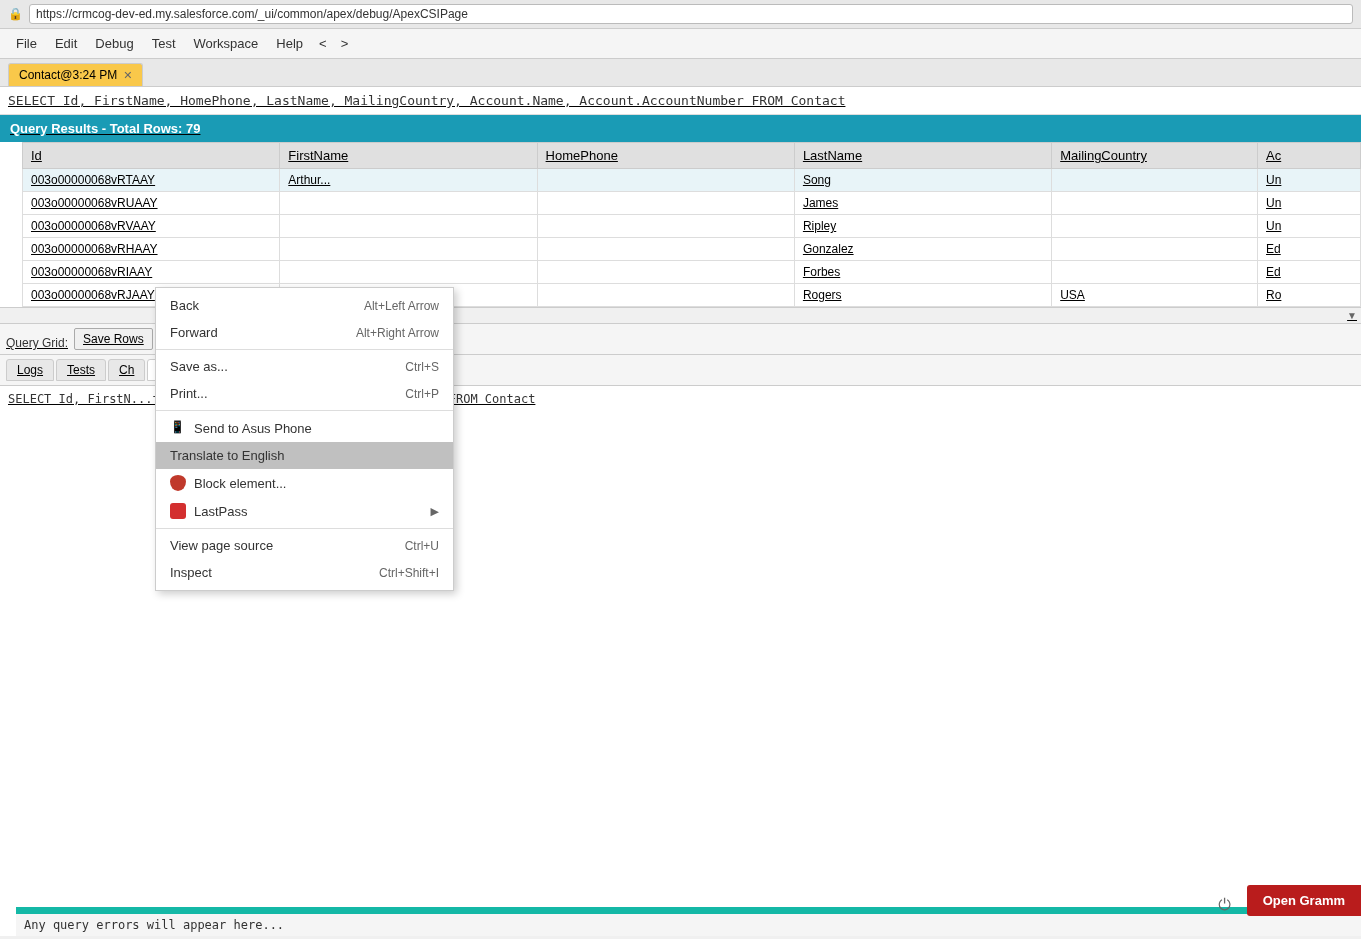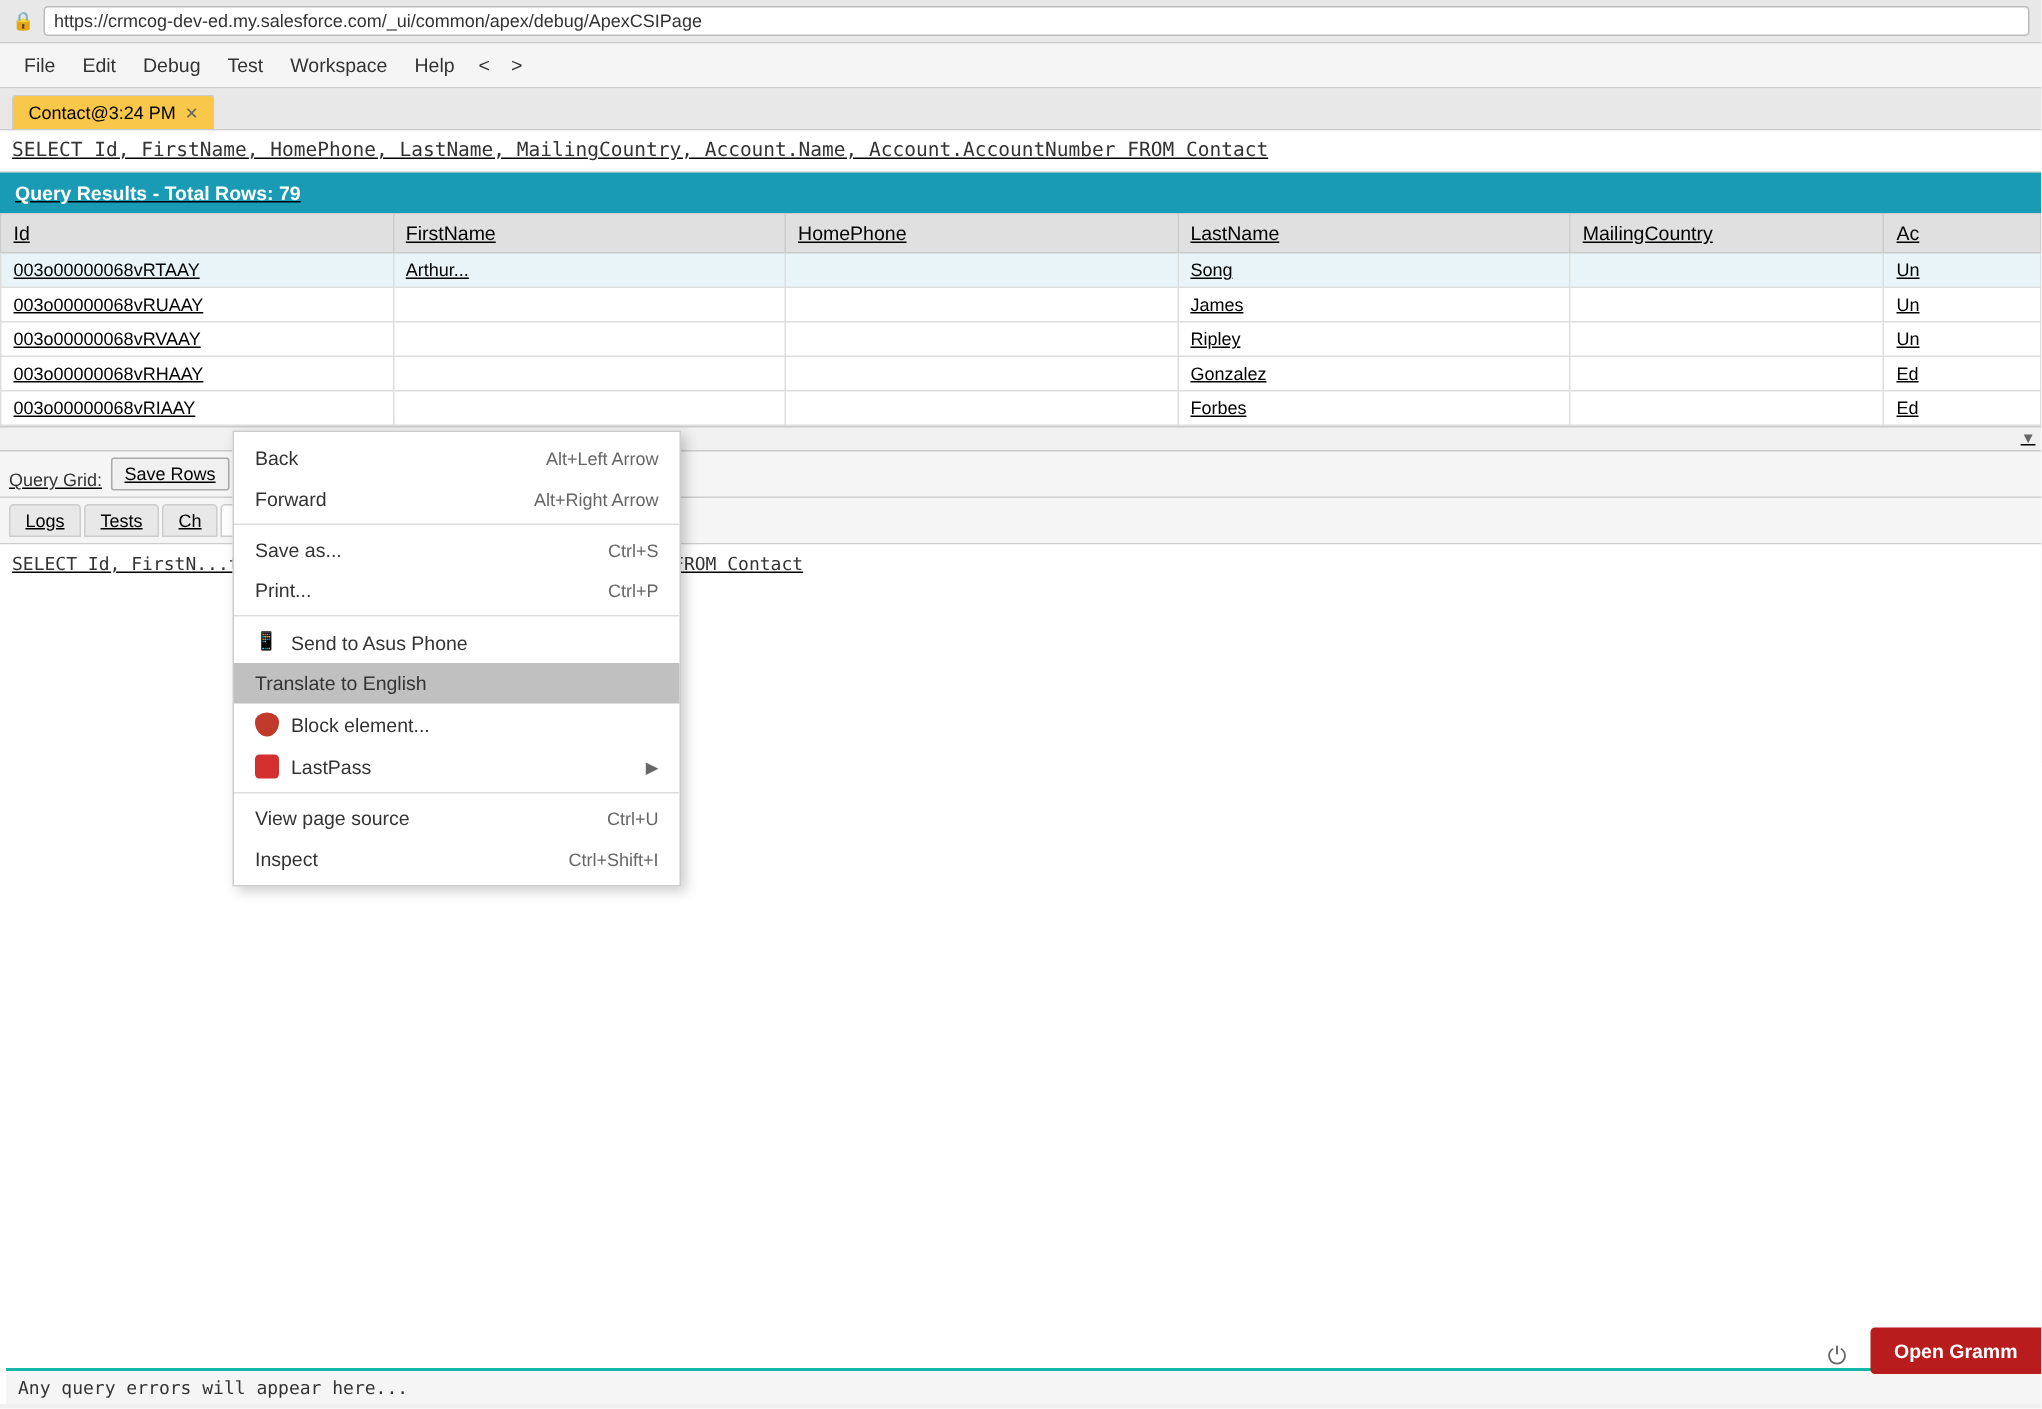--- a/index.html
+++ b/index.html
@@ -177,40 +177,41 @@
       padding: 6px 8px;
       font-family: monospace;
       font-size: 12px;
       color: #333;
       background: white;
     }
 
     
     .scroll-area {
       overflow-x: auto;
+      margin-left: 22px;
     }
     .scroll-indicator {
       height: 16px;
       background: #f0f0f0;
       border-top: 1px solid #ccc;
       display: flex;
       align-items: center;
       justify-content: flex-end;
       padding-right: 4px;
     }
     .scroll-arrow { font-size: 10px; color: #666; }
 
     
     .status-bar {
       position: absolute;
       bottom: 0;
-      left: 4px;
+      left: 16px;
       right: 0;
       background: #f5f5f5;
-      border-top: 2px solid #14b8a6;
+      border-top: 7px solid #14b8a6;
       padding: 4px 8px;
       font-family: monospace;
       font-size: 12px;
       color: #333;
     }
 
     
     .grammarly-btn {
       position: absolute;
       bottom: 20px;
@@ -381,20 +382,28 @@
             <td>Ed</td>
           </tr>
           <tr>
             <td>003o00000068vRIAAY</td>
             <td></td>
             <td></td>
             <td>Forbes</td>
             <td></td>
             <td>Ed</td>
           </tr>
+          <tr>
+            <td>003o00000068vRJAAY</td>
+            <td></td>
+            <td></td>
+            <td>Rogers</td>
+            <td>USA</td>
+            <td>Ro</td>
+          </tr>
         </tbody>
     </table>
   </div>
 
   <div class="scroll-indicator">
     <span class="scroll-arrow">▼</span>
   </div>
 
   <div class="query-grid-bar">
     <span class="query-grid-label">Query Grid:</span>

